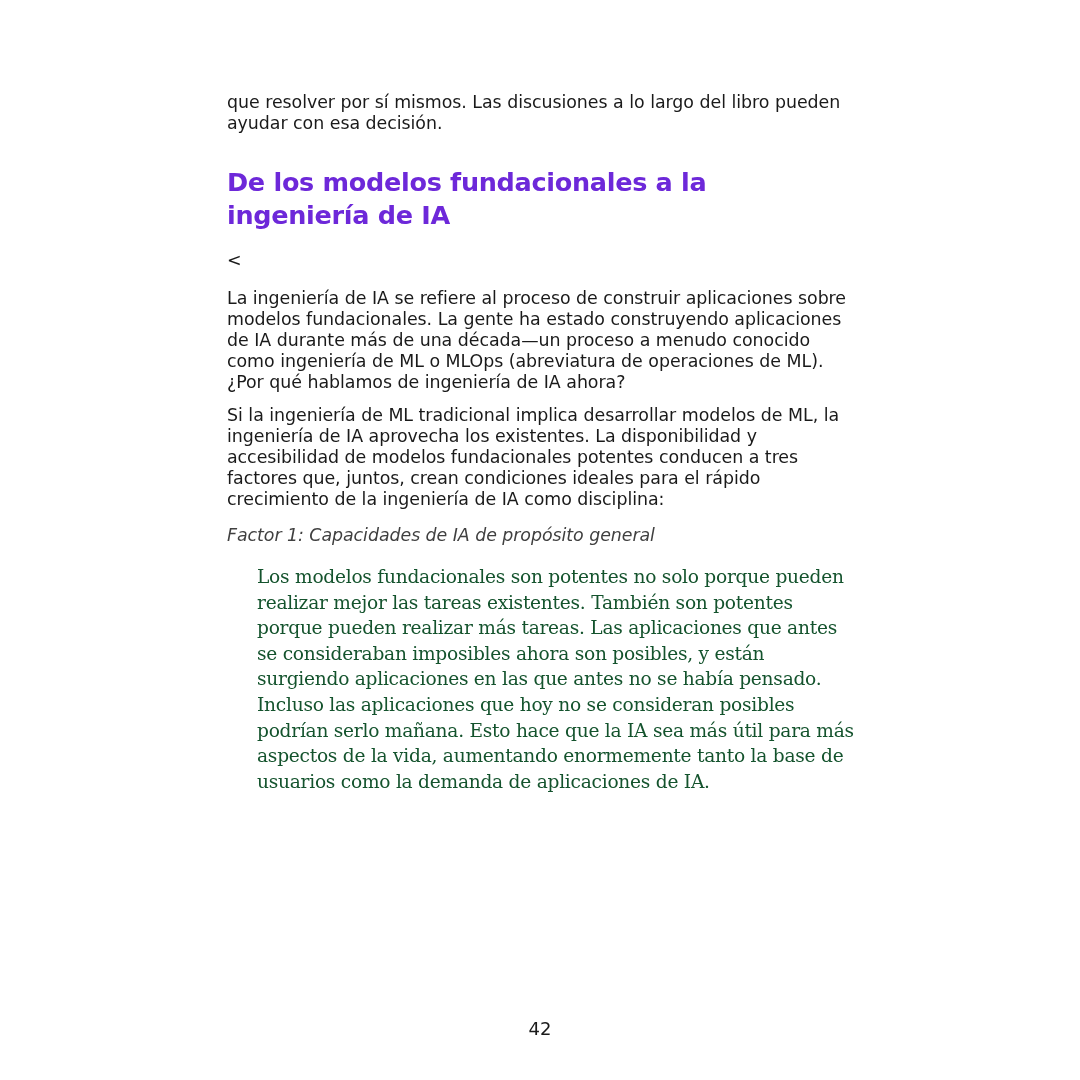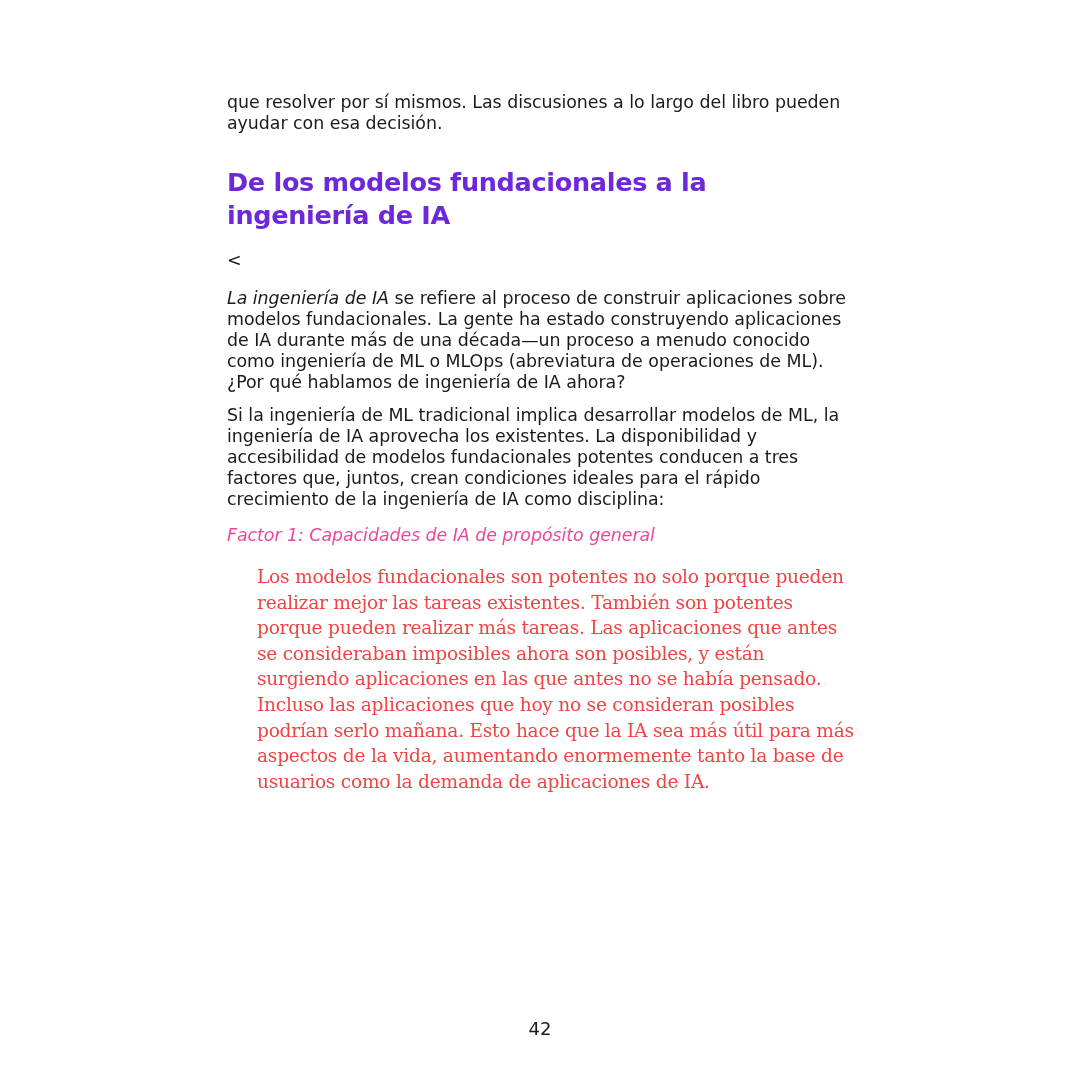--- a/index.html
+++ b/index.html
@@ -62,43 +62,43 @@
 
   
   .marker {
     font-family: "DejaVu Sans", sans-serif;
     font-size: 17.4px;
     line-height: 24px;
     color: #1a1a1a;
   }
 
   
-  .italic-run { font-style: italic; }
+  .italic-run { }
 
   .factor-label {
     font-family: "DejaVu Sans", sans-serif;
     font-style: italic;
     font-size: 17.4px;
     line-height: 26px;
-    color: #ec4899;
+    color: #404040;
     margin: 0;
     letter-spacing: -0.05px;
   }
 
   
   .quote-block {
     margin: 0;
     padding-left: 30px;
     width: 602px;
   }
   .quote-para {
     font-family: "DejaVu Serif", serif;
     font-size: 18.6px;
     line-height: 25.6px;
-    color: #ef4444;
+    color: #14532d;
     margin: 0;
     letter-spacing: -0.25px;
   }
 
   
   #folio {
     position: absolute;
     left: 0;
     top: 1018px;
     width: 1080px;

